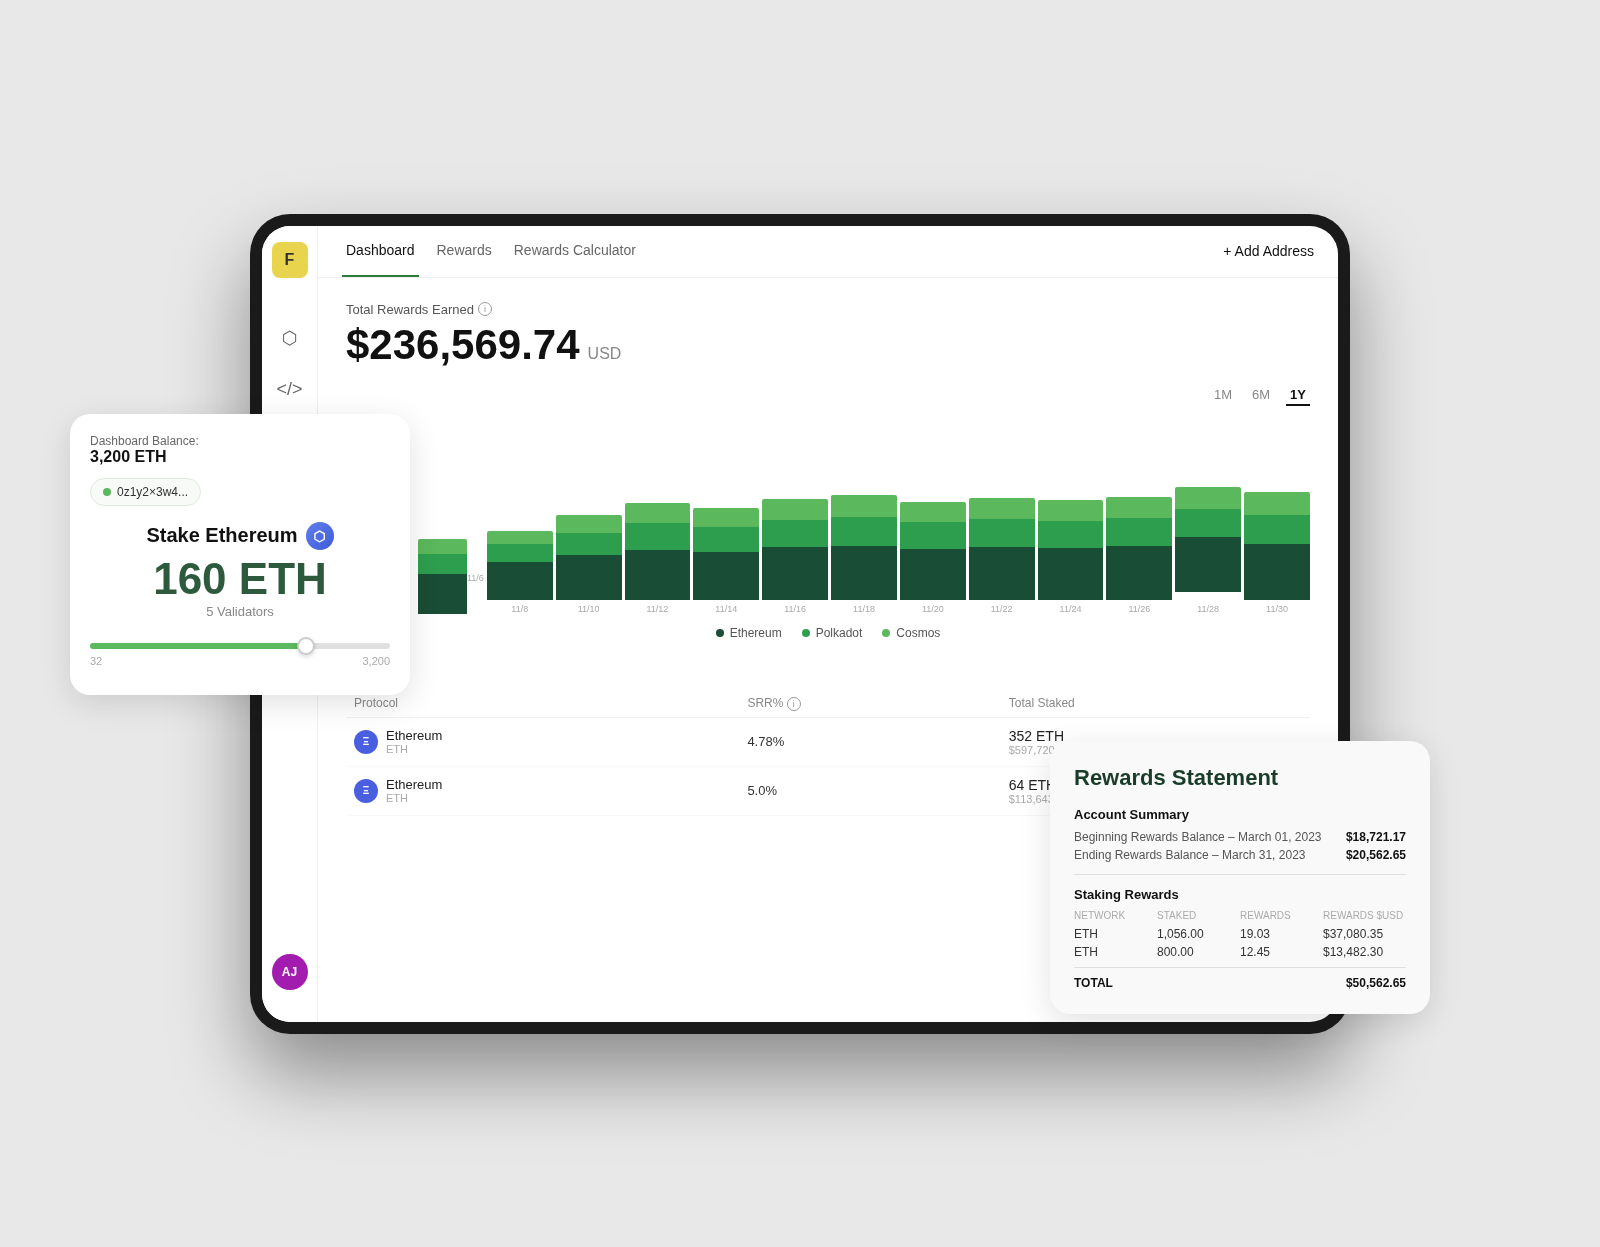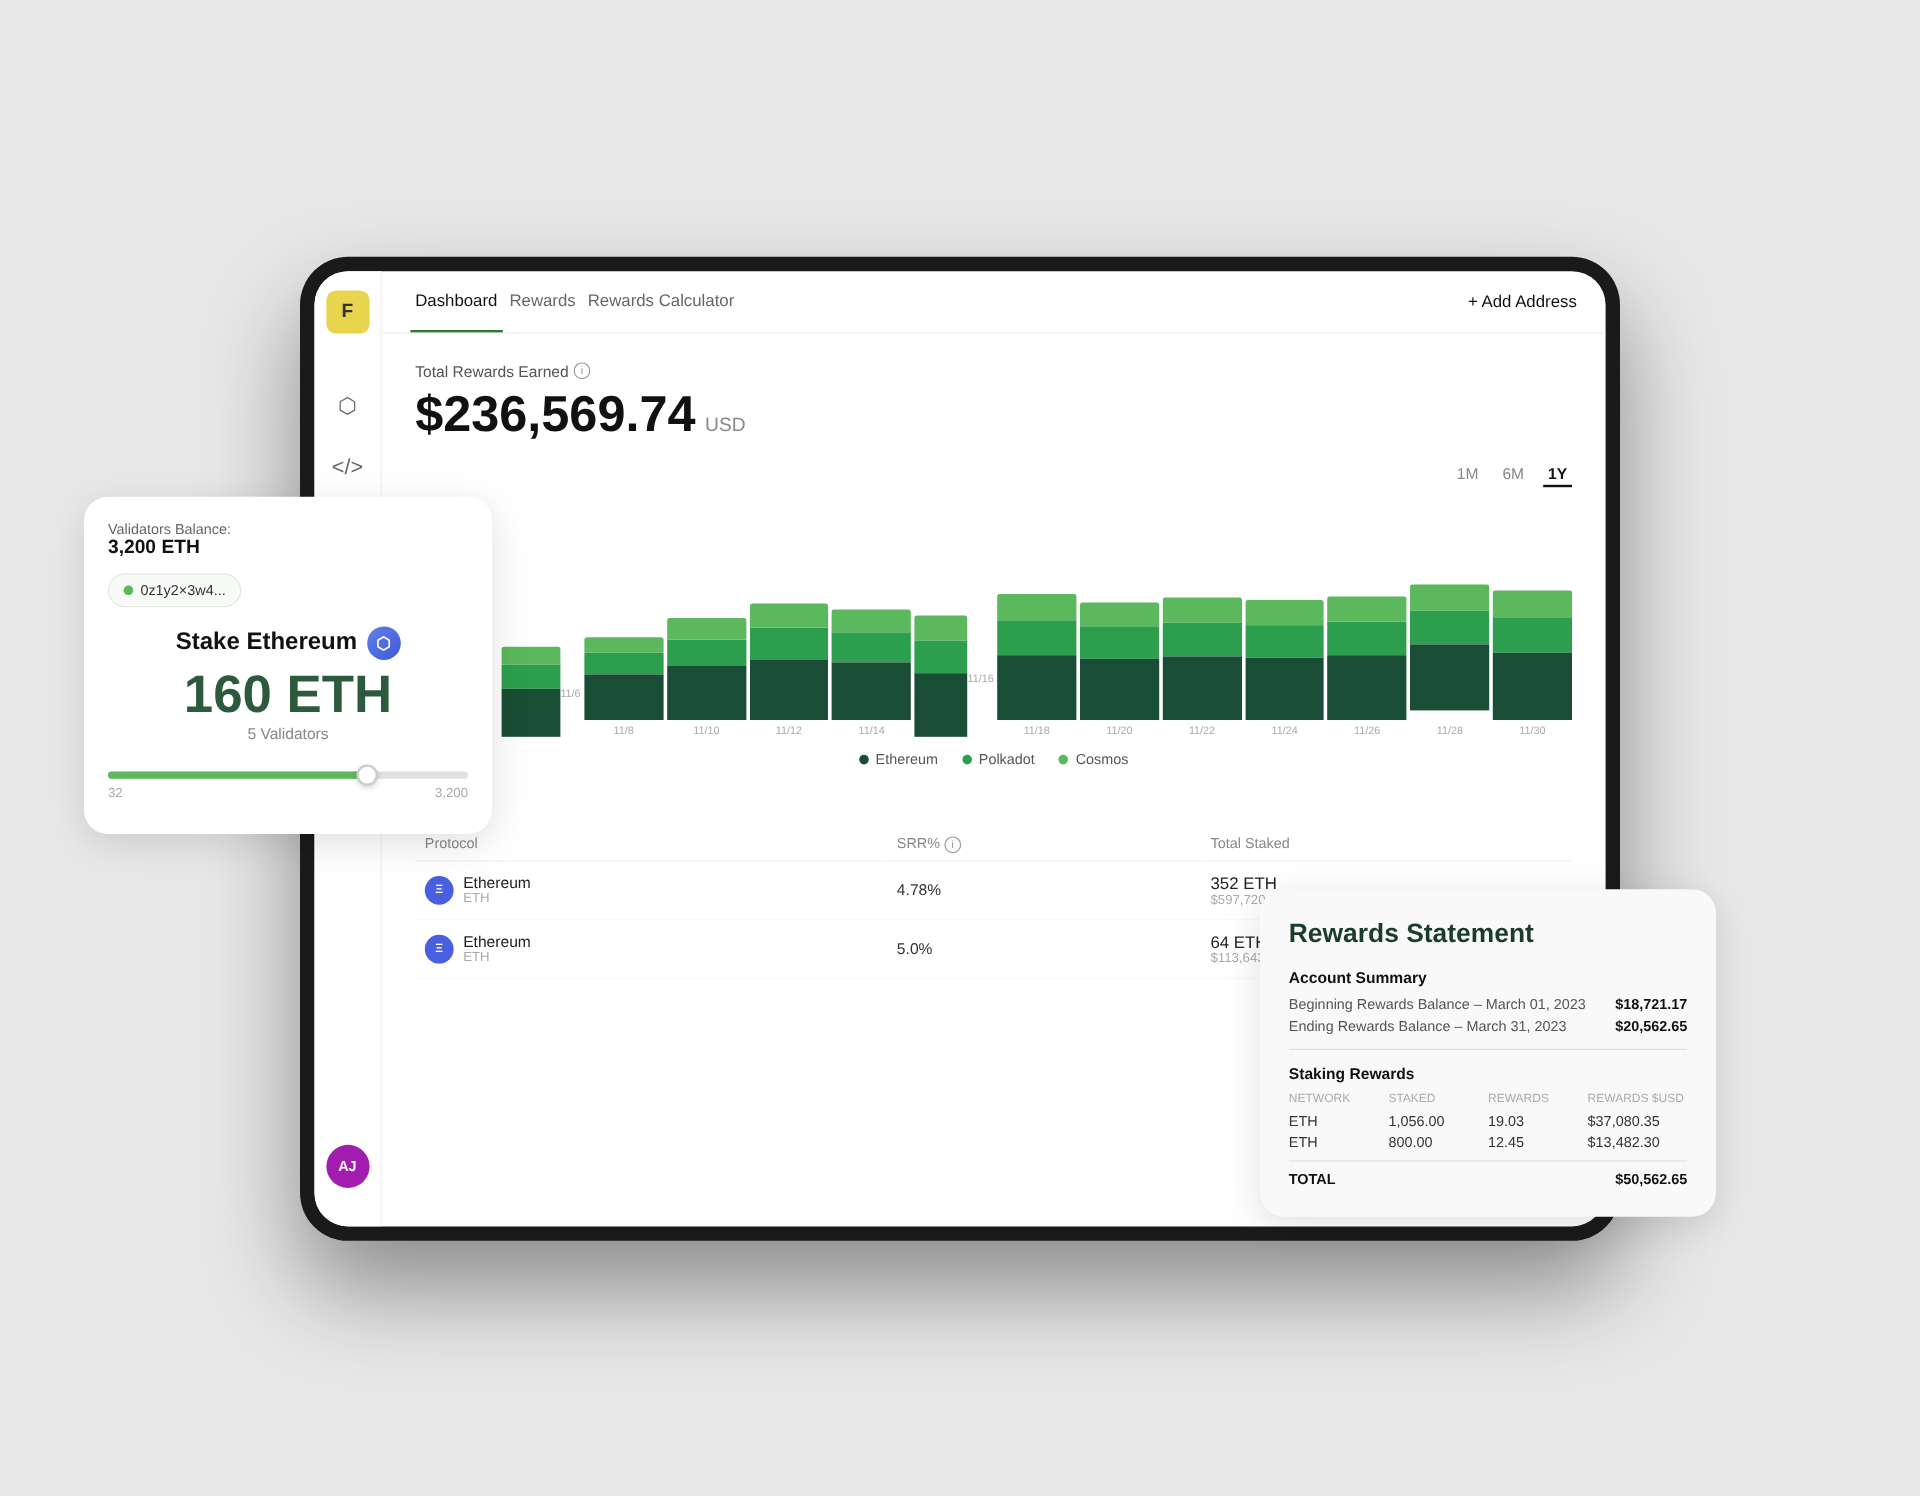--- a/index.html
+++ b/index.html
@@ -106,21 +106,21 @@
       display: flex;
       align-items: center;
       padding: 0 24px;
       border-bottom: 1px solid #f0f0f0;
       height: 52px;
       gap: 32px;
     }
 
     .nav-tabs {
       display: flex;
-      gap: 2px;
+      gap: 14px;
       height: 100%;
     }
 
     .nav-tab {
       padding: 0 4px;
       display: flex;
       align-items: center;
       font-size: 14px;
       color: #666;
       cursor: pointer;
@@ -611,21 +611,21 @@
                     <div style="font-size: 9px; color: rgb(170, 170, 170); margin-top: 4px; white-space: nowrap;">11/12</div>
                   </div>
                   <div style="flex: 1 1 0%; display: flex; flex-direction: column; align-items: center; justify-content: flex-end;">
                     <div style="display: flex; flex-direction: column; width: 100%; gap: 0px;">
                       <div style="height: 19px; background: rgb(92, 184, 92); border-radius: 2px 2px 0px 0px;"></div>
                       <div style="height: 25px; background: rgb(45, 158, 78);"></div>
                       <div style="height: 47.5px; background: rgb(26, 77, 53);"></div>
                     </div>
                     <div style="font-size: 9px; color: rgb(170, 170, 170); margin-top: 4px; white-space: nowrap;">11/14</div>
                   </div>
-                  <div style="flex: 1 1 0%; display: flex; flex-direction: row; align-items: center; justify-content: flex-end;">
+                  <div style="flex: 1 1 0%; display: flex; flex-direction: column; align-items: center; justify-content: flex-end;">
                     <div style="display: flex; flex-direction: column; width: 100%; gap: 0px;">
                       <div style="height: 21px; background: rgb(92, 184, 92); border-radius: 2px 2px 0px 0px;"></div>
                       <div style="height: 27.3333px; background: rgb(45, 158, 78);"></div>
                       <div style="height: 52.5px; background: rgb(26, 77, 53);"></div>
                     </div>
                     <div style="font-size: 9px; color: rgb(170, 170, 170); margin-top: 4px; white-space: nowrap;">11/16</div>
                   </div>
                   <div style="flex: 1 1 0%; display: flex; flex-direction: column; align-items: center; justify-content: flex-end;">
                     <div style="display: flex; flex-direction: column; width: 100%; gap: 0px;">
                       <div style="height: 22px; background: rgb(92, 184, 92); border-radius: 2px 2px 0px 0px;"></div>
@@ -749,21 +749,21 @@
   </tr>
               </tbody>
           </table>
         </div>
 
       </div>
     </div>
   </div>
 
   <div class="stake-card">
-    <div class="stake-card-balance">Validators Balance:</div>
+    <div class="stake-card-balance">Dashboard Balance:</div>
     <div class="stake-card-balance-amount">3,200 ETH</div>
     <div class="stake-card-address">
       <div class="address-dot"></div>
       <span>0z1y2×3w4...</span>
     </div>
     <div class="stake-card-title">
       <span>Stake Ethereum</span>
       <div class="eth-icon">⬡</div>
     </div>
     <div class="stake-amount">160 ETH</div>

